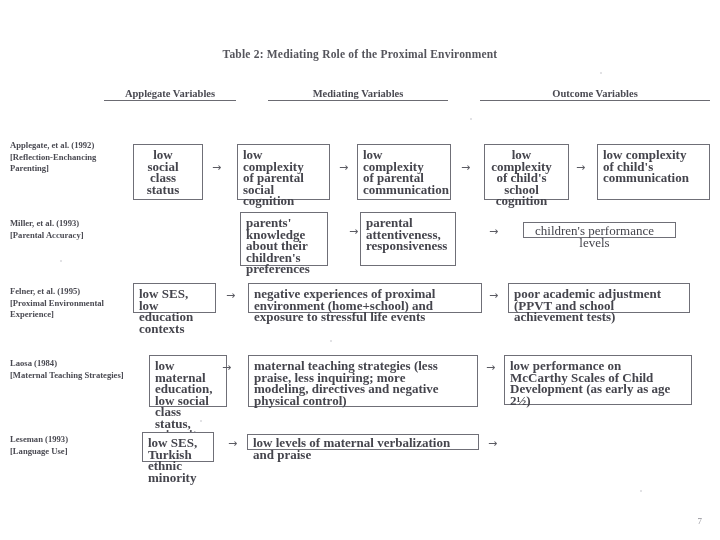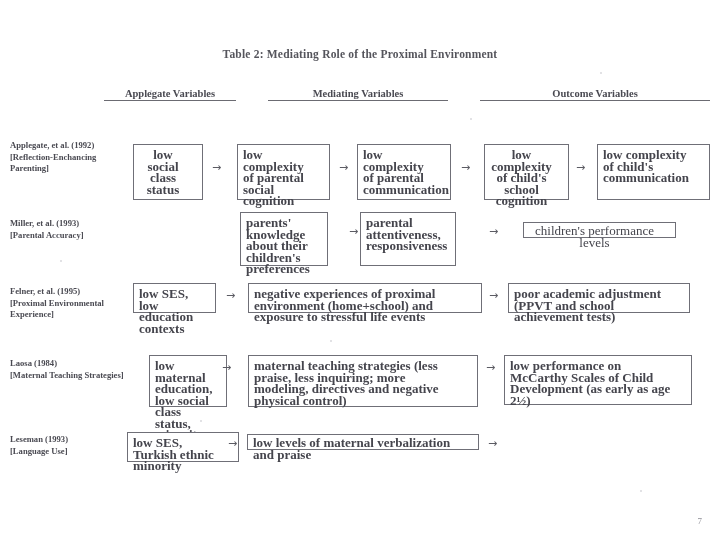--- a/index.html
+++ b/index.html
@@ -164,21 +164,21 @@
     <div class="box" style="left:248px;top:0px;width:230px;height:52px">maternal teaching strategies (less praise, less inquiring; more modeling, directives and negative physical control)</div>
     <div class="arrow" style="left:486px;top:7px">→</div>
     <div class="box" style="left:504px;top:0px;width:188px;height:50px">low performance on McCarthy Scales of Child Development (as early as age 2½)</div>
   </div>
 
   <div class="row" style="top:430px;height:42px">
     <div class="label" style="top:4px">
       <div>Leseman (1993)</div>
       <div>[Language Use]</div>
     </div>
-    <div class="box" style="left:127px;top:2px;width:112px;height:30px">low SES, Turkish ethnic minority</div>
+    <div class="box" style="left:142px;top:2px;width:72px;height:30px">low SES, Turkish ethnic minority</div>
     <div class="arrow" style="left:228px;top:8px">→</div>
     <div class="box" style="left:247px;top:4px;width:232px;height:16px;padding-top:2px">low levels of maternal verbalization and praise</div>
     <div class="arrow" style="left:488px;top:8px">→</div>
   </div>
 
   <div class="pagenum">7</div>
 
   <div class="speck" style="left:150px;top:90px;width:2px;height:2px"></div>
   <div class="speck" style="left:470px;top:118px;width:2px;height:2px"></div>
   <div class="speck" style="left:600px;top:72px;width:2px;height:2px"></div>

